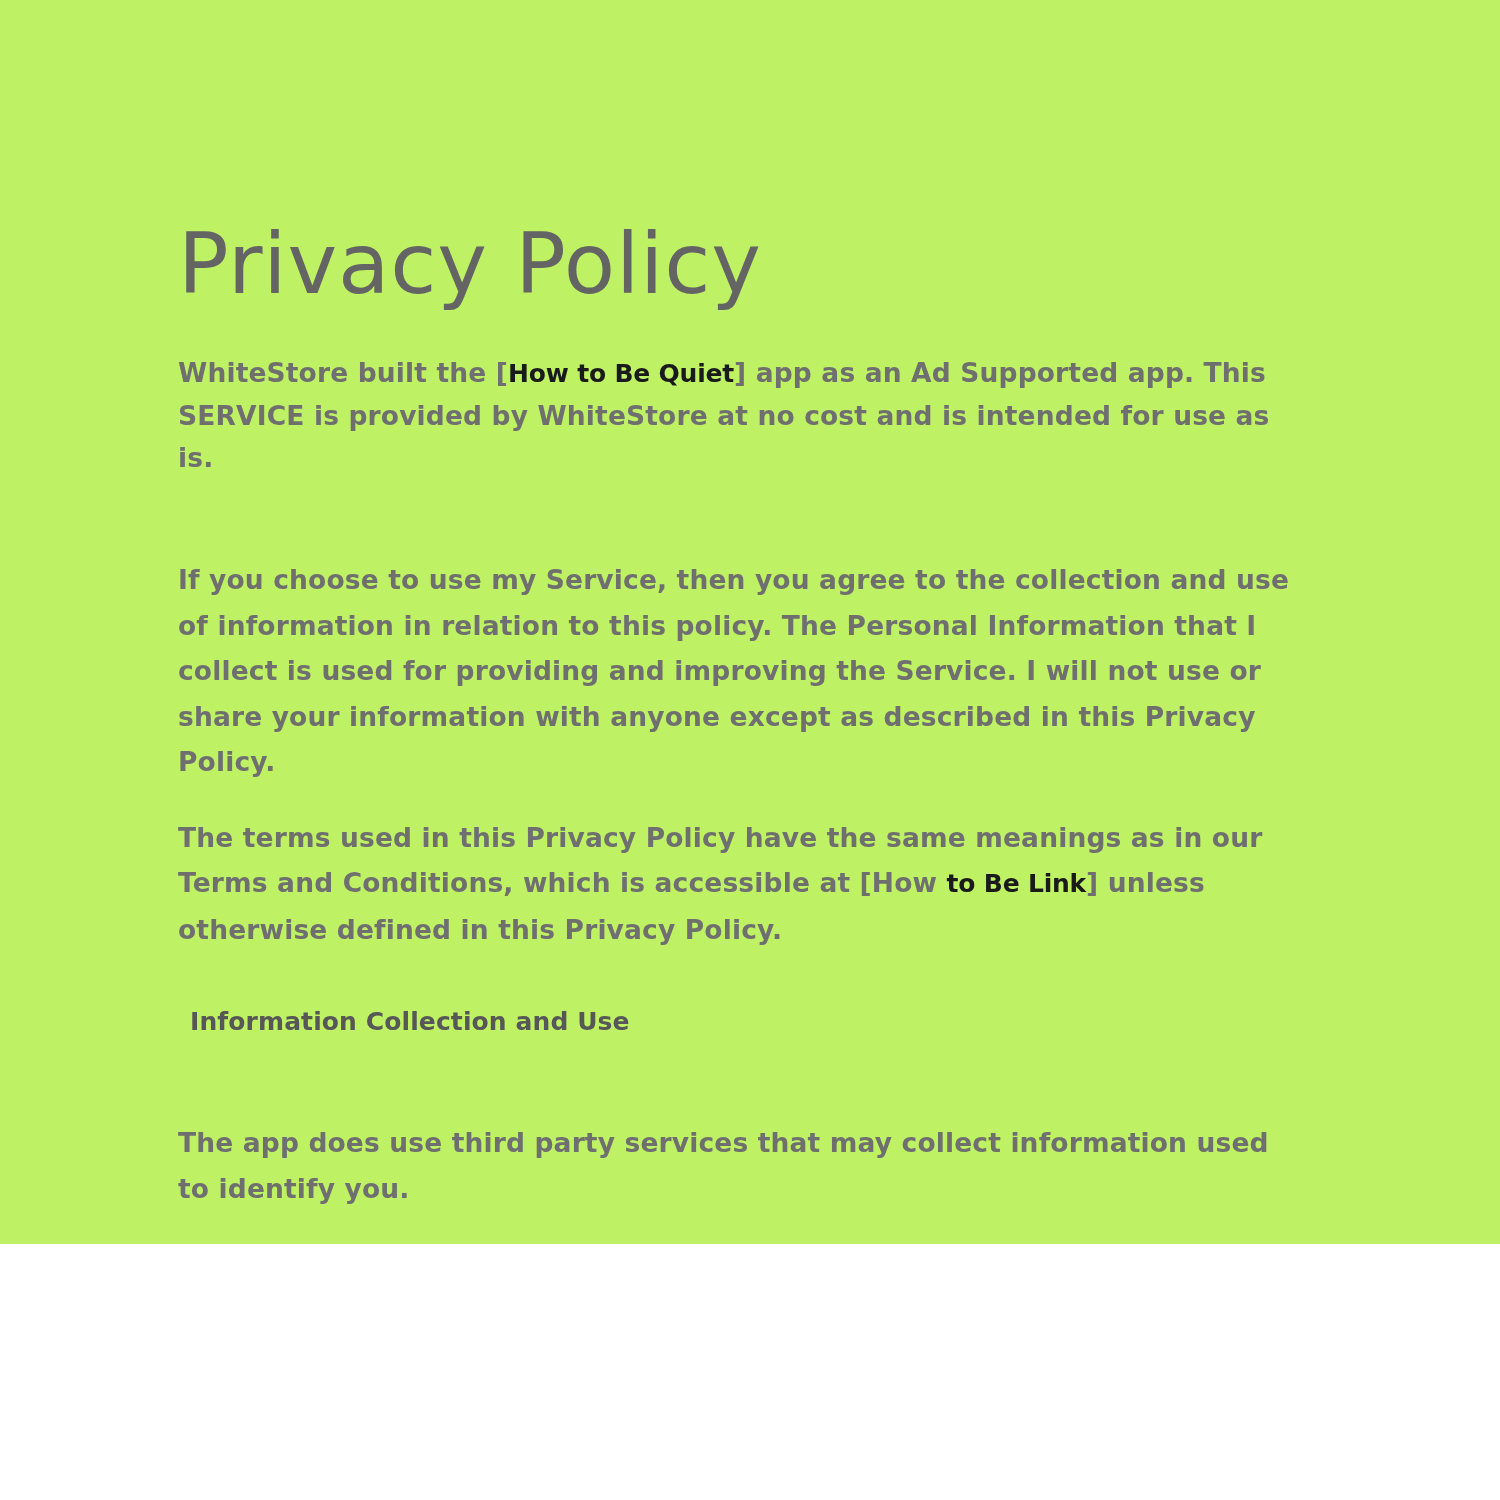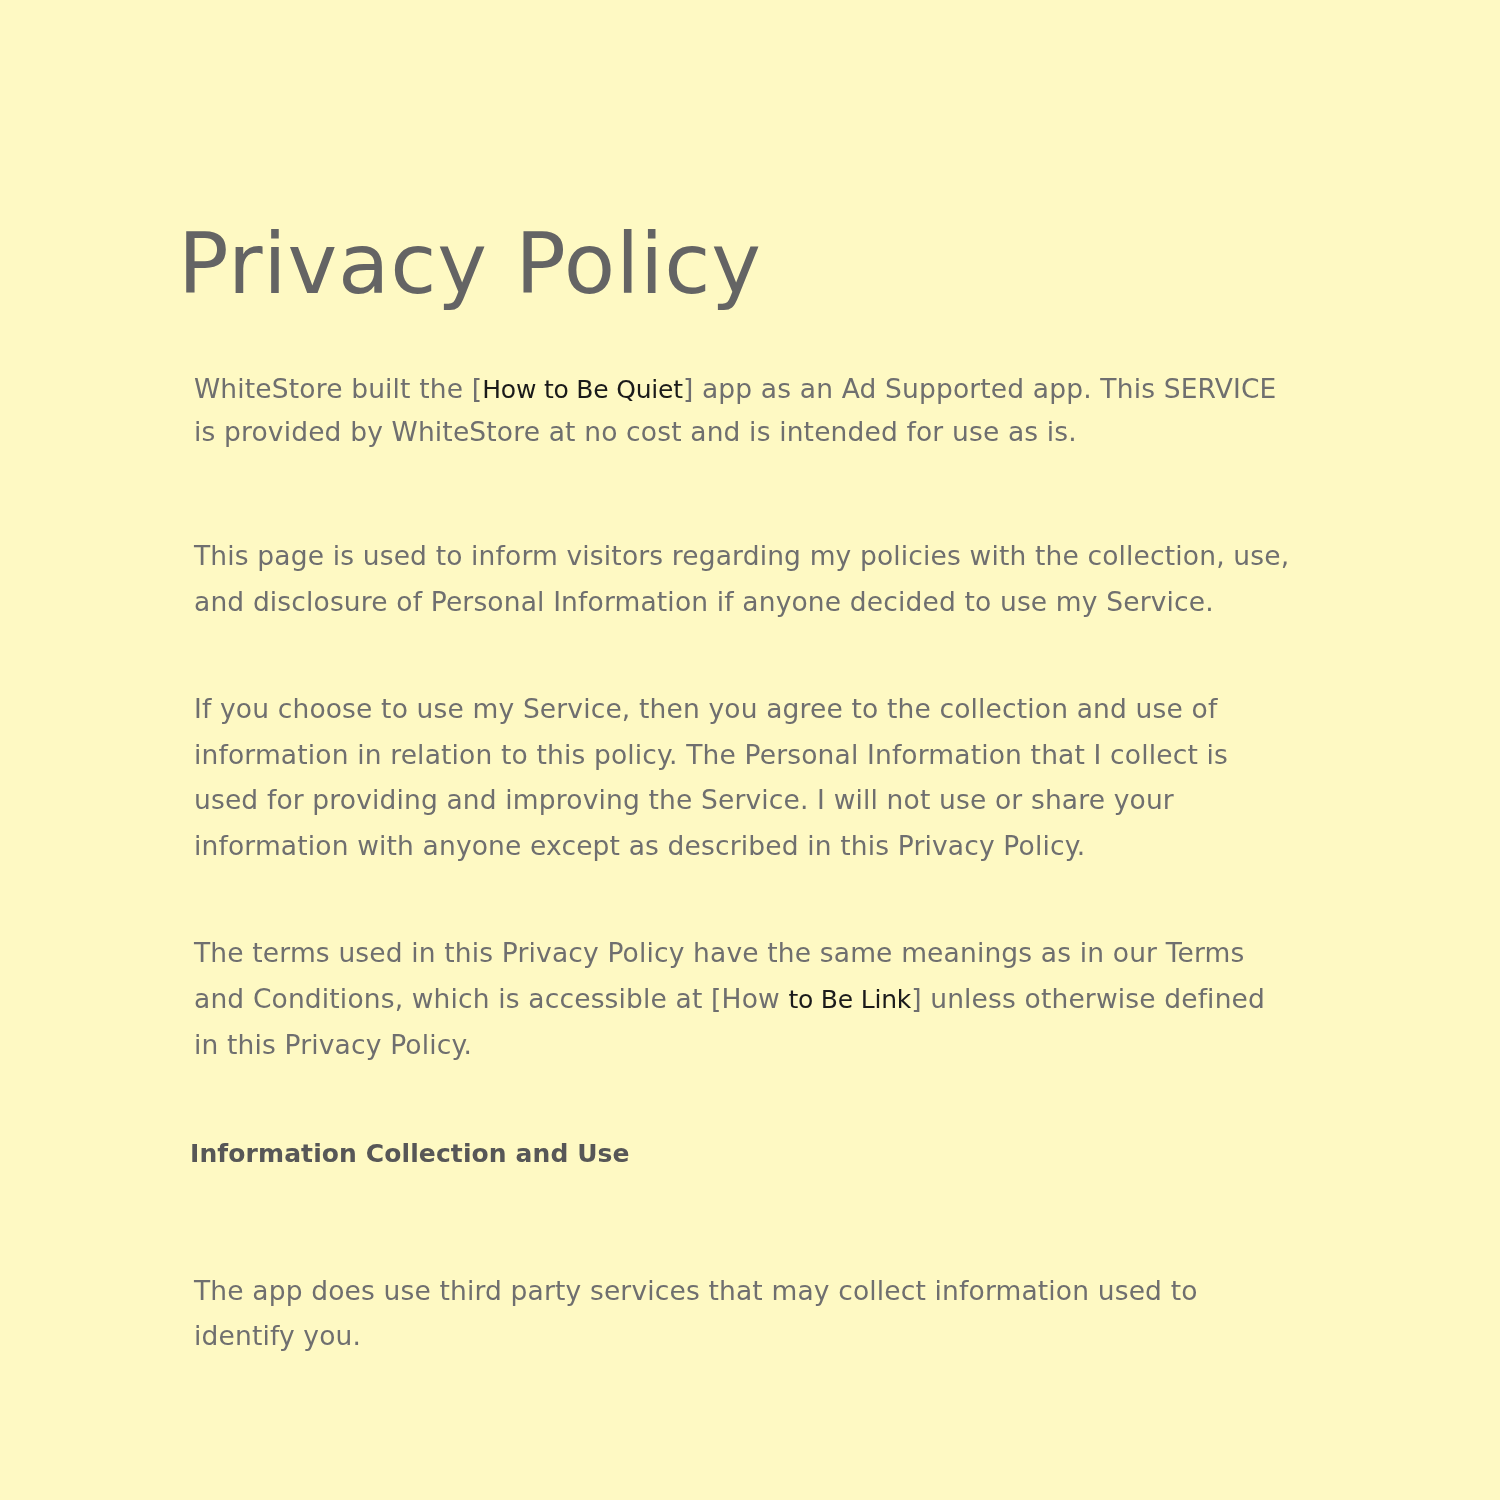--- a/index.html
+++ b/index.html
@@ -11,22 +11,22 @@
     width: 1500px;
     height: 1500px;
     overflow: hidden;
     font-family: "DejaVu Sans", "Liberation Sans", sans-serif;
     -webkit-font-smoothing: antialiased;
   }
 
   .page {
     position: relative;
     width: 1500px;
-    height: 1500px;
-    background: #fef9c3;
+    height: 1244px;
+    background: #bef264;
     box-sizing: border-box;
   }
 
   .doc-body {
     position: absolute;
     left: 178px;
     top: 0;
     width: 1130px;
   }
 
@@ -40,24 +40,24 @@
     line-height: 1.0;
     margin: 0;
     padding-top: 222px;
     padding-bottom: 0;
     white-space: nowrap;
   }
 
   
   p.para {
     font-size: 26.5px;
-    font-weight: 400;
+    font-weight: 700;
     color: #6f6f6f;
     line-height: 45.5px;
-    margin: 16px;
+    margin: 0;
     letter-spacing: 0.15px;
     text-align: left;
   }
 
   
   p.para.tight {
     line-height: 42px;
   }
 
   .sp-1  { height: 46px; }   
@@ -126,21 +126,20 @@
   <div class="doc-body">
 
     <h1 class="doc-title">Privacy Policy</h1>
 
     <div class="sp-1"></div>
 
     <p class="para tight"><span>WhiteStore  built the [</span><span class="alt-font">How to Be Quiet</span><span>] app as an Ad Supported app. This SERVICE is provided by WhiteStore  at no cost and is intended for use as is.</span></p>
 
     <div class="sp-2"></div>
 
-    <p class="para">This page is used to inform visitors regarding my policies with the collection, use, and disclosure of Personal Information if anyone decided to use my Service.</p>
 
     <div class="sp-3"></div>
 
     <p class="para">If you choose to use my Service, then you agree to the collection and use of information in relation to this policy. The Personal Information that I collect is used for providing and improving the Service. I will not use or share your information with anyone except as described in this Privacy Policy.</p>
 
     <div class="sp-4"></div>
 
     <p class="para"><span>The terms used in this Privacy Policy have the same meanings as in our Terms and Conditions, which is accessible at [How </span><span class="alt-font">to Be Link</span><span>] unless otherwise defined in this Privacy Policy.</span></p>
 
     <div class="sp-5"></div>

